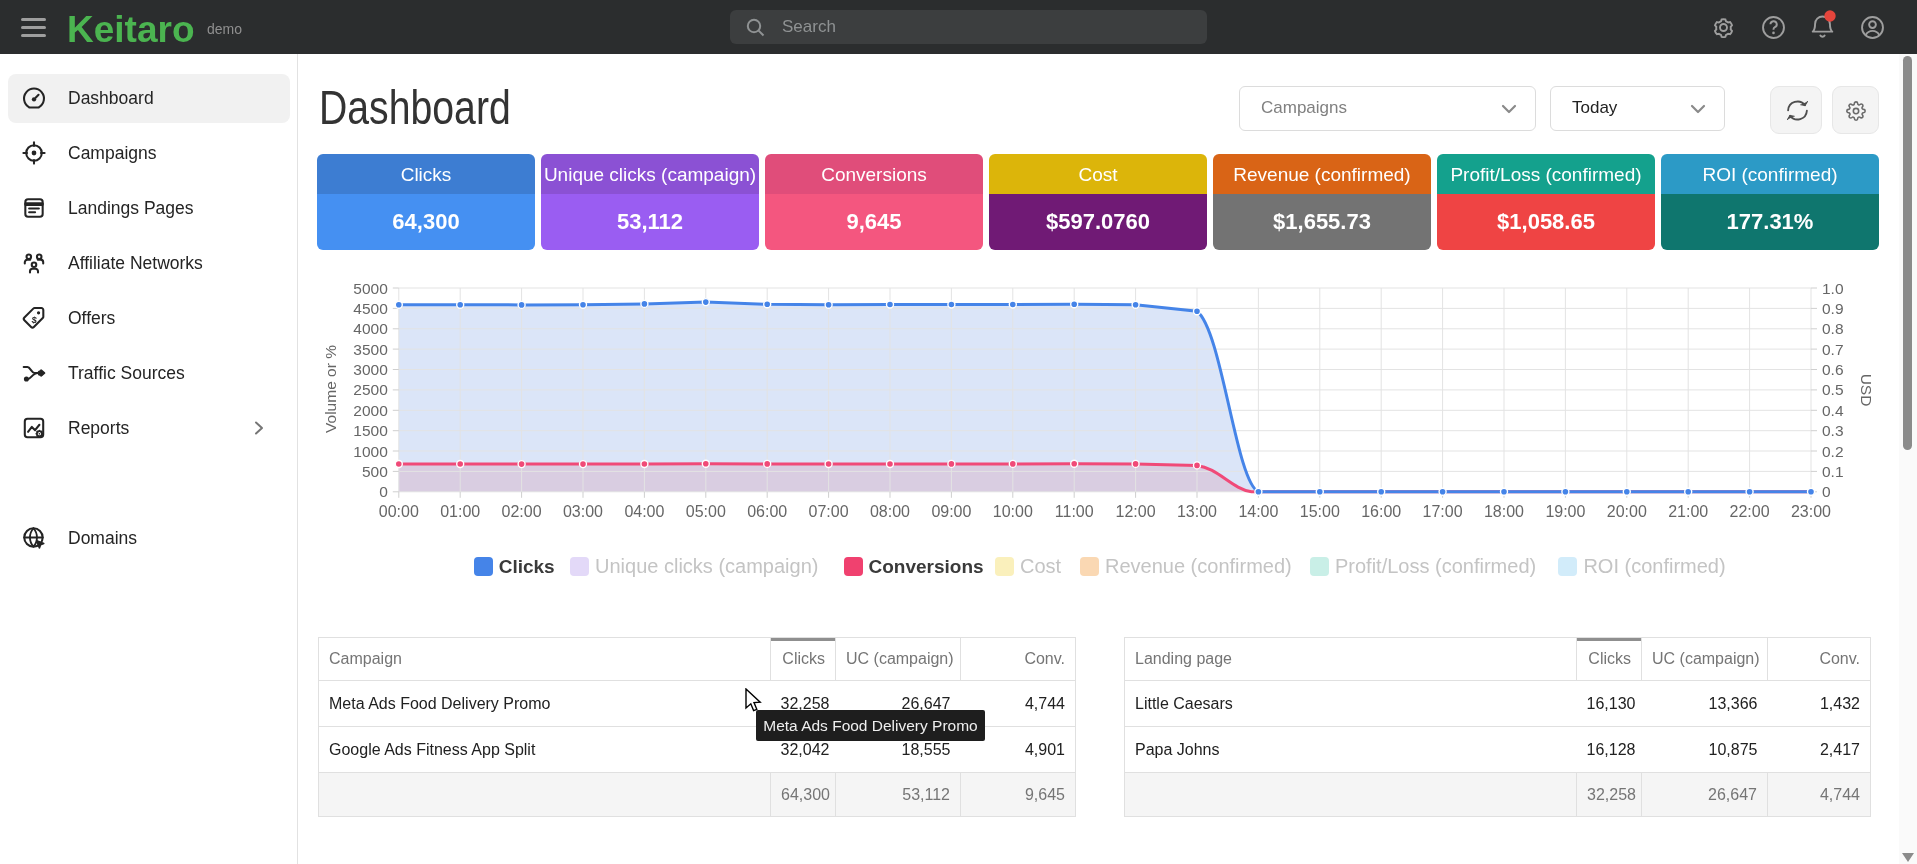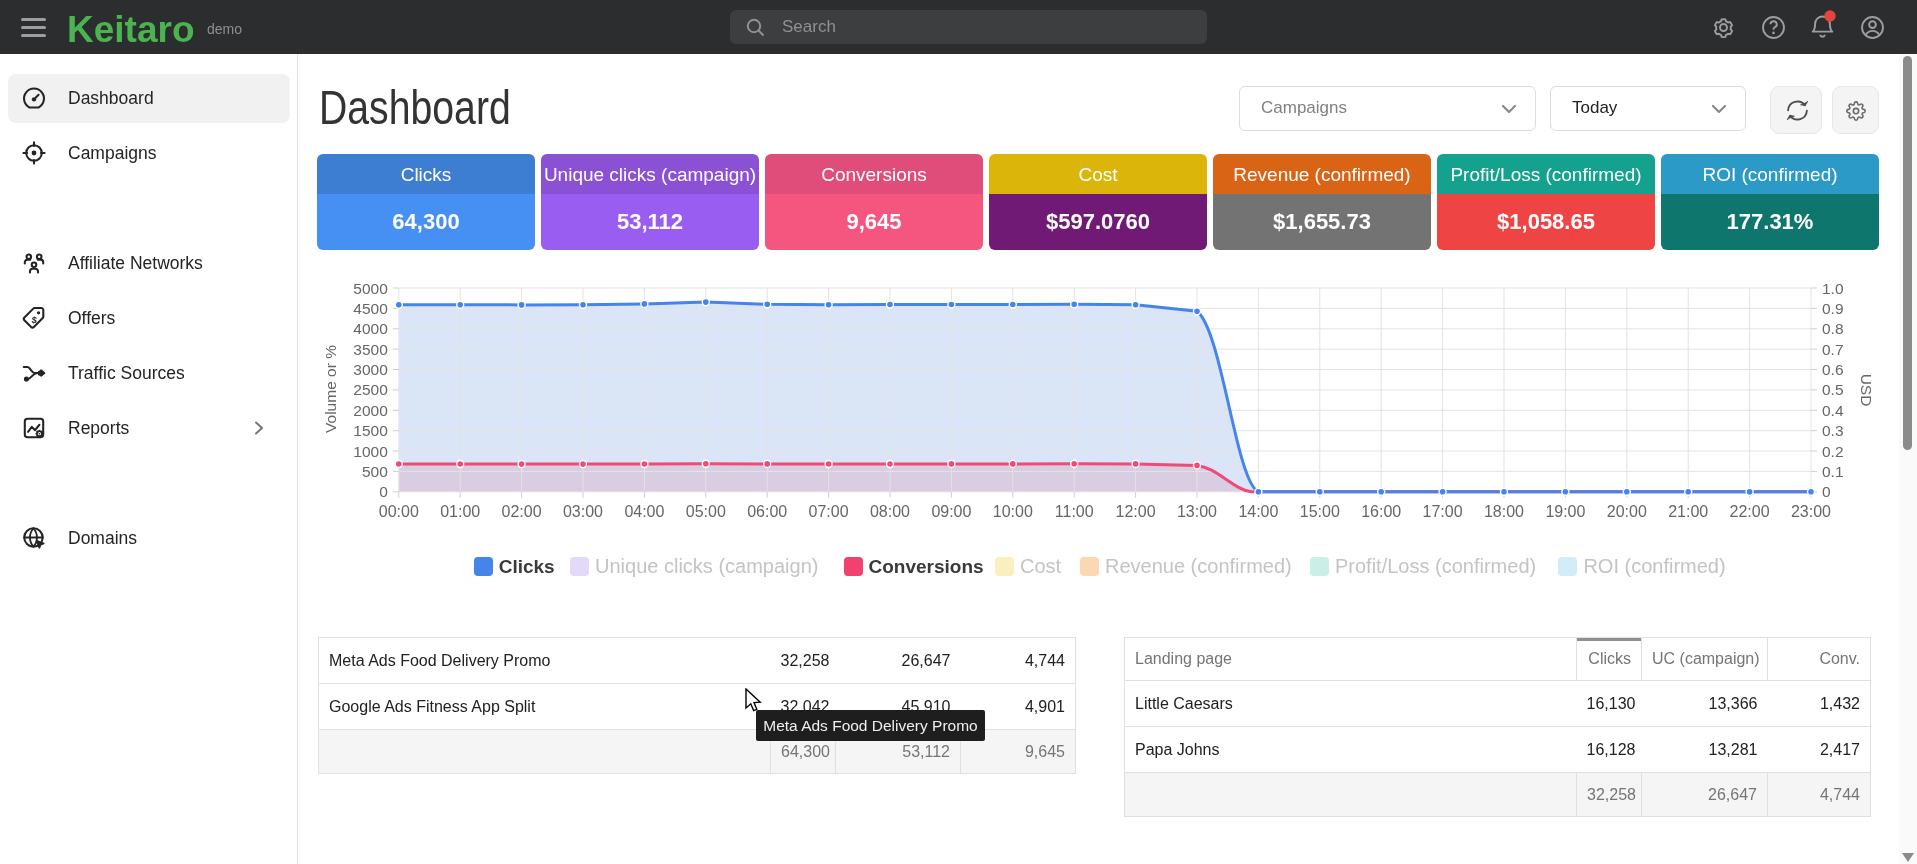--- a/index.html
+++ b/index.html
@@ -308,20 +308,29 @@
     <svg width="26" height="26" viewBox="0 0 24 24" fill="none" stroke="#242424" stroke-width="1.9" stroke-linecap="round">
       <circle cx="12" cy="12" r="7.2"></circle>
       <circle cx="12" cy="12" r="2.2" fill="#242424" stroke="none"></circle>
       <line x1="12" y1="2.2" x2="12" y2="5.6"></line>
         <line x1="12" y1="18.4" x2="12" y2="21.8"></line>
       <line x1="2.2" y1="12" x2="5.6" y2="12"></line>
         <line x1="18.4" y1="12" x2="21.8" y2="12"></line>
     </svg>
     <div class="mtxt">Campaigns</div>
   </div>
+  <div class="mitem" style="top:130px">
+    <svg width="26" height="26" viewBox="0 0 24 24" fill="none" stroke="#242424" stroke-width="1.9" stroke-linecap="round" stroke-linejoin="round">
+      <rect x="4" y="4" width="16" height="16" rx="2.5"></rect>
+      <path d="M4.6 8.4 H19.4" stroke-width="3.4"></path>
+      <line x1="7.5" y1="12.5" x2="16.5" y2="12.5"></line>
+      <line x1="7.5" y1="16" x2="13" y2="16"></line>
+    </svg>
+    <div class="mtxt">Landings Pages</div>
+  </div>
   <div class="mitem" style="top:185px">
     <svg width="26" height="26" viewBox="0 0 24 24" fill="none" stroke="#242424" stroke-width="1.9" stroke-linecap="round" stroke-linejoin="round">
       <circle cx="7.2" cy="6.2" r="2.1"></circle>
       <circle cx="16.8" cy="6.2" r="2.1"></circle>
       <path d="M3.5 12.4 v-1.1 a2.4 2.4 0 0 1 2.4-2.4 h2.6"></path>
       <path d="M20.5 12.4 v-1.1 a2.4 2.4 0 0 0-2.4-2.4 h-2.6"></path>
       <circle cx="12" cy="13.6" r="2.1"></circle>
       <path d="M8.3 20.8 v-1.1 a2.4 2.4 0 0 1 2.4-2.4 h2.6 a2.4 2.4 0 0 1 2.4 2.4 v1.1"></path>
     </svg>
     <div class="mtxt">Affiliate Networks</div>
@@ -377,21 +386,21 @@
   </div>
 </div>
 
 <div id="h1">Dashboard</div>
 <div class="sel" style="left:1239px; width:297px;">
     <div class="stxt" style="color:#808080">Campaigns</div>
   <svg style="position:absolute;right:18px;top:16px" width="16" height="12" viewBox="0 0 16 12" fill="none" stroke="#8a8a8a" stroke-width="2.2" stroke-linecap="round" stroke-linejoin="round">
       <polyline points="2,3 8,9 14,3"></polyline>
     </svg>
   </div>
-<div class="sel" style="left:1550px; width:196px;">
+<div class="sel" style="left:1550px; width:175px;">
     <div class="stxt" style="color:#222">Today</div>
   <svg style="position:absolute;right:18px;top:16px" width="16" height="12" viewBox="0 0 16 12" fill="none" stroke="#8a8a8a" stroke-width="2.2" stroke-linecap="round" stroke-linejoin="round">
       <polyline points="2,3 8,9 14,3"></polyline>
     </svg>
   </div>
 <div class="btn" style="left:1770px; width:52px;">
   <svg style="position:absolute;left:14px;top:11px" width="25" height="25" viewBox="0 0 24 24" fill="none" stroke="#4e4e4e" stroke-width="1.8" stroke-linecap="round" stroke-linejoin="round">
       <path d="M21 12.2a9 9 0 0 1-16.1 4.9"></path>
       <path d="M3 11.8A9 9 0 0 1 19.1 6.9"></path>
       <path d="M21.6 3.3 19.3 7.2 15.1 6.5" fill="#4e4e4e" stroke-width="1"></path>
@@ -447,30 +456,36 @@
 </div>
 
 <table class="dtable" style="left:318px; width:757px;">
   <colgroup>
       <col style="width:452px">
       <col style="width:65px">
       <col style="width:125px">
       <col style="width:115px">
     </colgroup>
   <tbody>
+      <tr class="hdr">
+        <td>Campaign</td>
+        <td class="num sorted"><div class="sortbar"></div>Clicks</td>
+        <td class="num">UC (campaign)</td>
+        <td class="num">Conv.</td>
+      </tr>
   <tr class="r1">
         <td>Meta Ads Food Delivery Promo</td>
         <td class="num">32,258</td>
         <td class="num">26,647</td>
         <td class="num">4,744</td>
       </tr>
   <tr class="r2">
         <td>Google Ads Fitness App Split</td>
         <td class="num">32,042</td>
-        <td class="num">45,910</td>
+        <td class="num">18,555</td>
         <td class="num">4,901</td>
       </tr>
   <tr class="tot">
         <td></td>
         <td class="num">64,300</td>
         <td class="num">53,112</td>
         <td class="num">9,645</td>
       </tr>
 </tbody>
   </table>
@@ -491,21 +506,21 @@
       </tr>
   <tr class="r1">
         <td>Little Caesars</td>
         <td class="num">16,130</td>
         <td class="num">13,366</td>
         <td class="num">1,432</td>
       </tr>
   <tr class="r2">
         <td>Papa Johns</td>
         <td class="num">16,128</td>
-        <td class="num">13,281</td>
+        <td class="num">10,875</td>
         <td class="num">2,417</td>
       </tr>
   <tr class="tot">
         <td></td>
         <td class="num">32,258</td>
         <td class="num">26,647</td>
         <td class="num">4,744</td>
       </tr>
 </tbody>
   </table>

